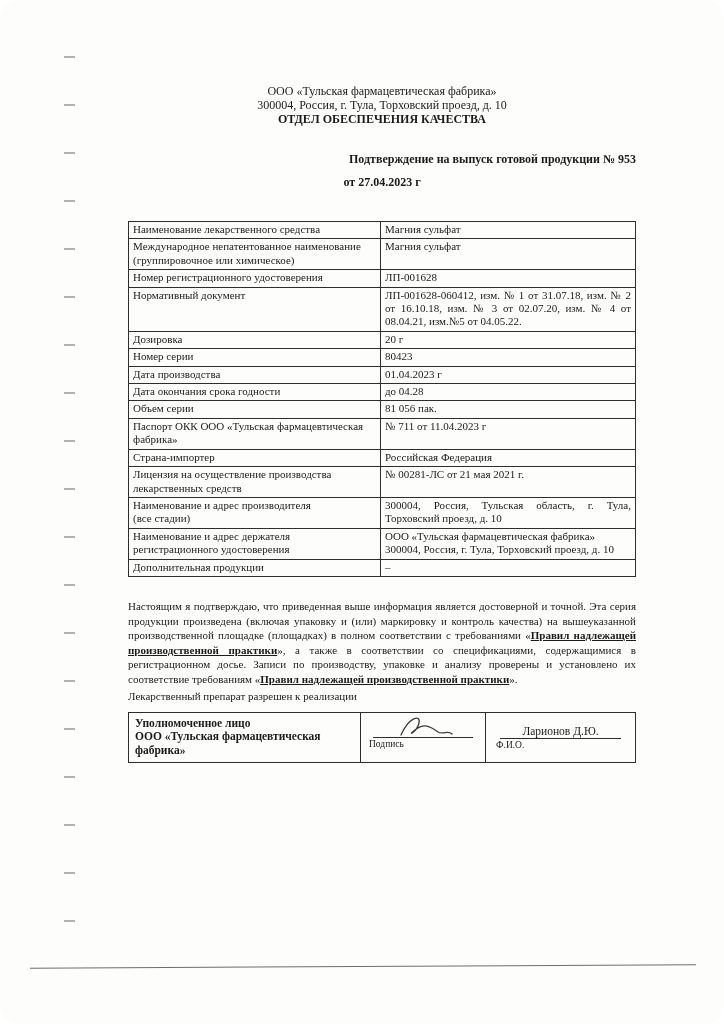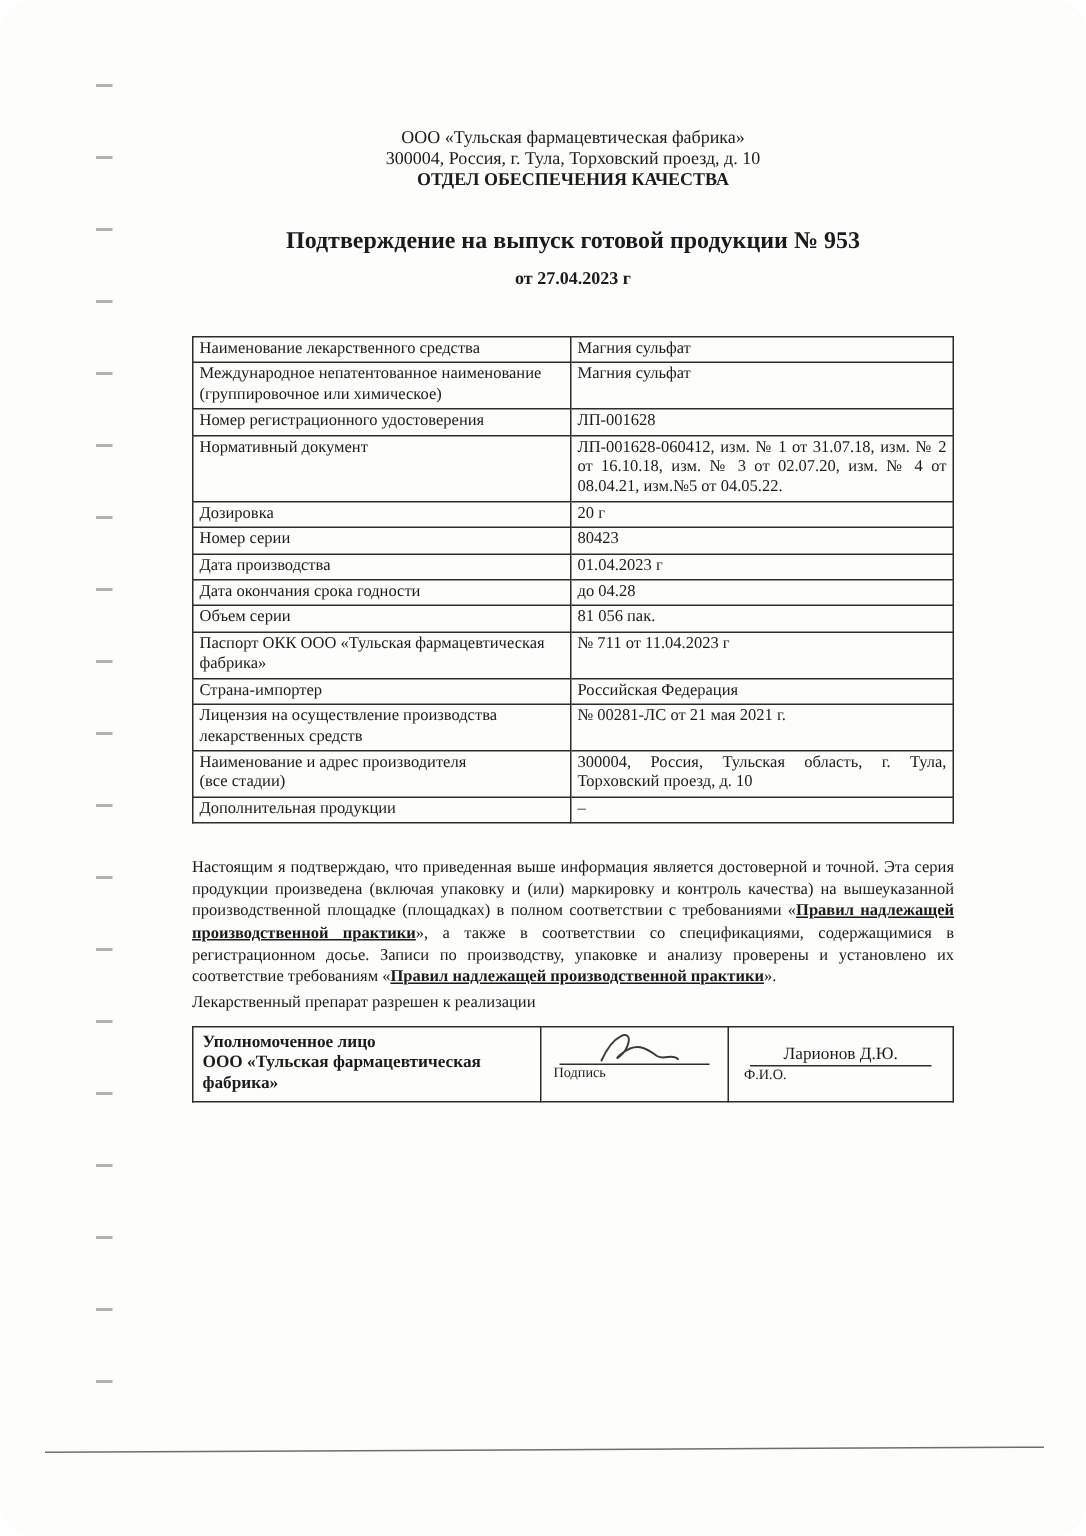--- a/index.html
+++ b/index.html
@@ -20,21 +20,21 @@
       rgba(70,70,70,0.55) 0 2px, transparent 2px 48px);
     opacity:.75;
   }
 
   .content { position:absolute; left:128px; top:84px; width:508px; }
 
   .center { text-align:center; }
   .hdr-line { font-size:12px; line-height:14px; }
   .bold { font-weight:bold; }
 
-  .title1 { margin-top:26px; font-size:16px; font-weight:bold; text-align:center; }
+  .title1 { margin-top:26px; font-size:12px; font-weight:bold; text-align:right; }
   .title2 { margin-top:8px; font-size:12px; font-weight:bold; text-align:center; }
 
   table.main { border-collapse:collapse; width:100%; margin-top:31px; }
   table.main td {
     border:1px solid #2d2d2d;
     font-size:11px; line-height:13.4px;
     padding:1px 4px 2px 4px;
     vertical-align:top;
     white-space:pre-line;
   }
@@ -138,20 +138,25 @@
         <tr>
           <td class="label">Лицензия на осуществление производства лекарственных средств</td>
           <td class="value">№ 00281-ЛС от 21 мая 2021 г.</td>
         </tr>
         <tr>
           <td class="label">Наименование и адрес производителя
 (все стадии)</td>
           <td class="value">300004, Россия, Тульская область, г. Тула, Торховский проезд, д. 10</td>
         </tr>
         <tr>
+          <td class="label">Наименование и адрес держателя регистрационного удостоверения</td>
+          <td class="value">ООО «Тульская фармацевтическая фабрика»
+300004, Россия, г. Тула, Торховский проезд, д. 10</td>
+        </tr>
+        <tr>
           <td class="label">Дополнительная продукции</td>
           <td class="value">–</td>
         </tr>
       </tbody>
     </table>
 
     <p class="statement"><span>Настоящим я подтверждаю, что приведенная выше информация является достоверной и точной. Эта серия продукции произведена (включая упаковку и (или) маркировку и контроль качества) на вышеуказанной производственной площадке (площадках) в полном соответствии с требованиями «</span><span class="u">Правил надлежащей производственной практики</span><span>», а также в соответствии со спецификациями, содержащимися в регистрационном досье. Записи по производству, упаковке и анализу проверены и установлено их соответствие требованиям «</span><span class="u">Правил надлежащей производственной практики</span><span>».</span></p>
 
     <div class="release">Лекарственный препарат разрешен к реализации</div>
 

